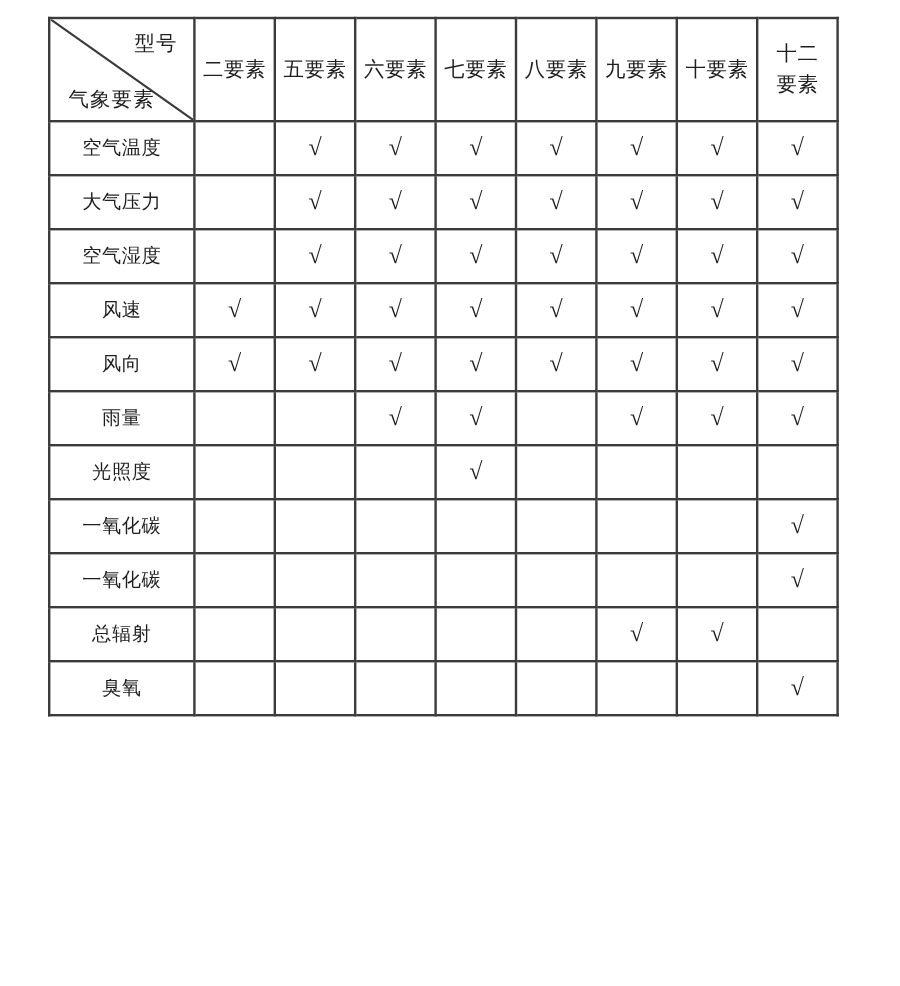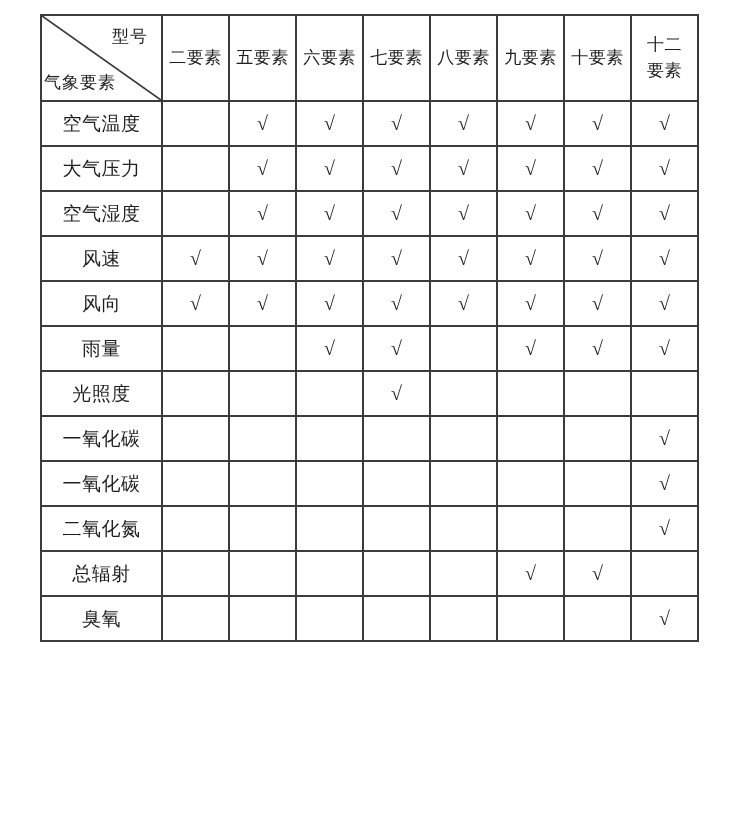--- a/index.html
+++ b/index.html
@@ -43,32 +43,32 @@
     display:block;
   }
   .corner-model{
     position:absolute;
     top:9px; right:13px;
     font-size:17px;
     letter-spacing:1px;
   }
   .corner-element{
     position:absolute;
-    bottom:6px; left:2px;
+    bottom:6px; left:15px;
     font-size:17px;
     letter-spacing:1px;
   }
   .col-header{
     font-size:17px;
     white-space:pre-line;
     line-height:1.55;
     letter-spacing:0.5px;
   }
   .row-header{
-    font-size:19px;
+    font-size:16px;
     height:45px;
     letter-spacing:0.5px;
     border-radius:17px;
   }
   .check-cell{
     font-size:20px;
     height:45px;
   }
 </style>
 </head>
@@ -201,31 +201,20 @@
           <td class="check-cell"></td>
           <td class="check-cell"></td>
           <td class="check-cell"></td>
           <td class="check-cell"></td>
           <td class="check-cell"></td>
           <td class="check-cell"></td>
           <td class="check-cell"></td>
           <td class="check-cell">√</td>
         </tr>
         <tr>
-          <th class="row-header">二氧化氮</th>
-          <td class="check-cell"></td>
-          <td class="check-cell"></td>
-          <td class="check-cell"></td>
-          <td class="check-cell"></td>
-          <td class="check-cell"></td>
-          <td class="check-cell"></td>
-          <td class="check-cell"></td>
-          <td class="check-cell">√</td>
-        </tr>
-        <tr>
           <th class="row-header">总辐射</th>
           <td class="check-cell"></td>
           <td class="check-cell"></td>
           <td class="check-cell"></td>
           <td class="check-cell"></td>
           <td class="check-cell"></td>
           <td class="check-cell">√</td>
           <td class="check-cell">√</td>
           <td class="check-cell"></td>
         </tr>

